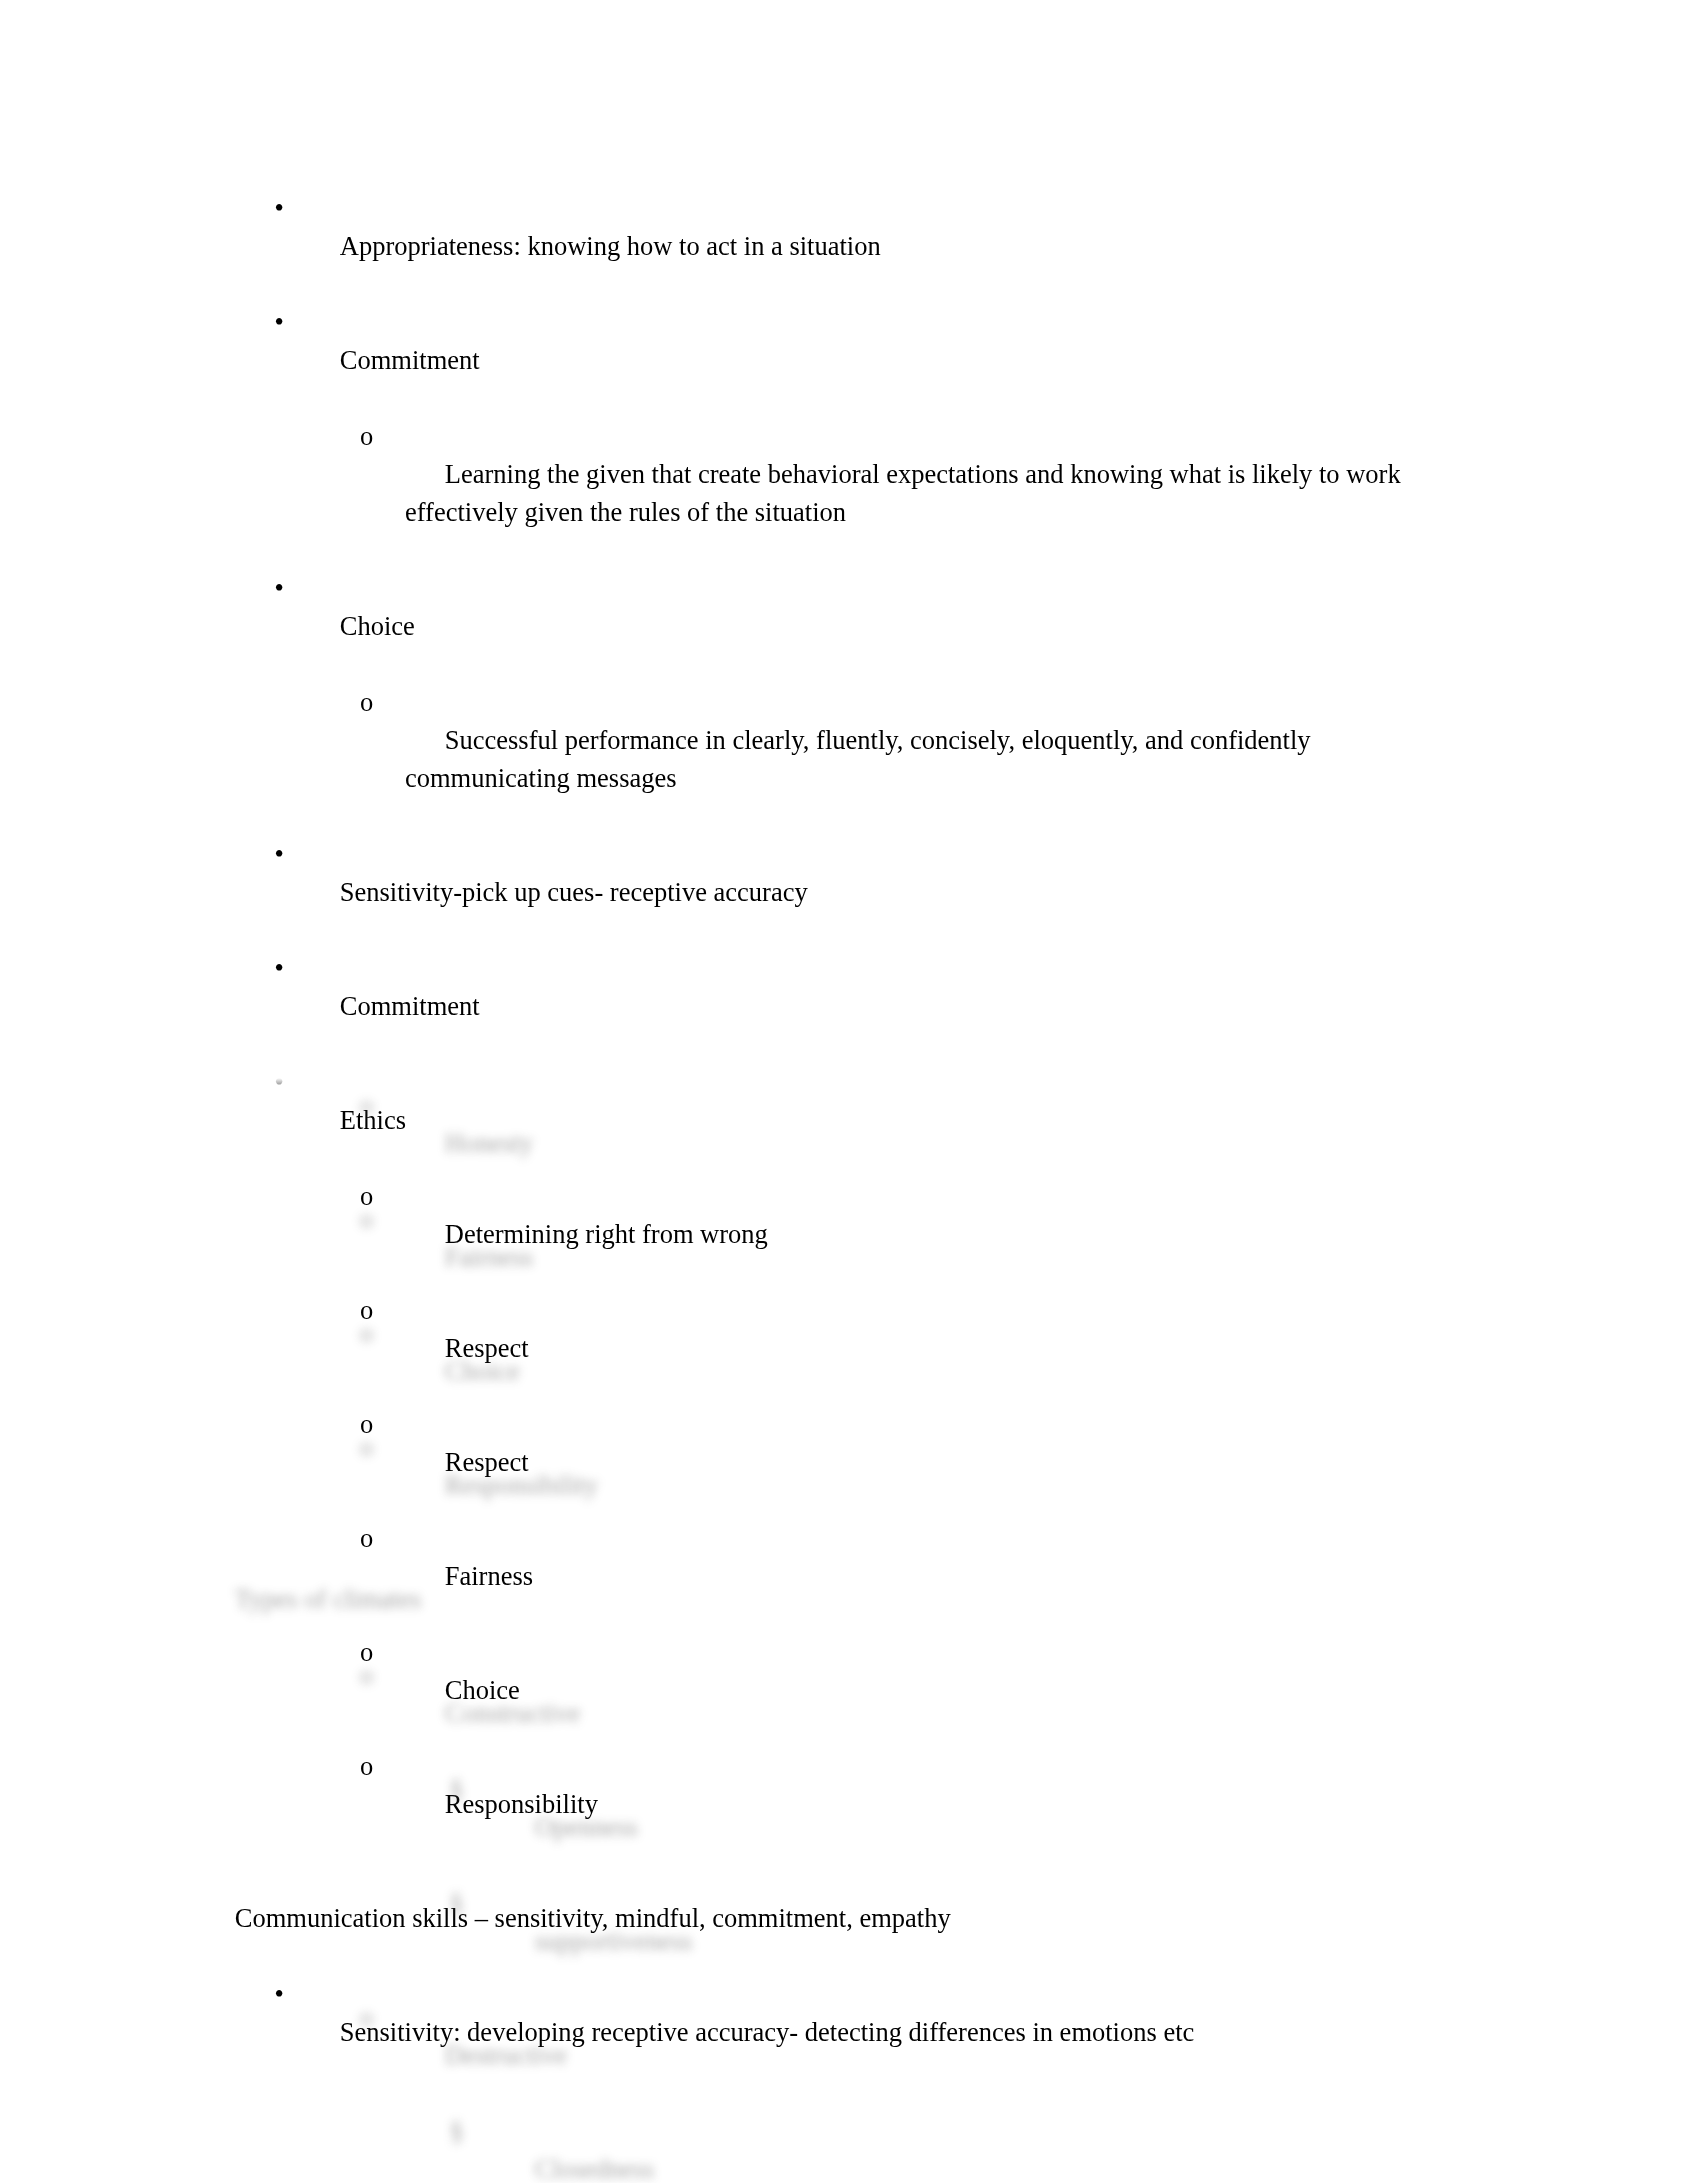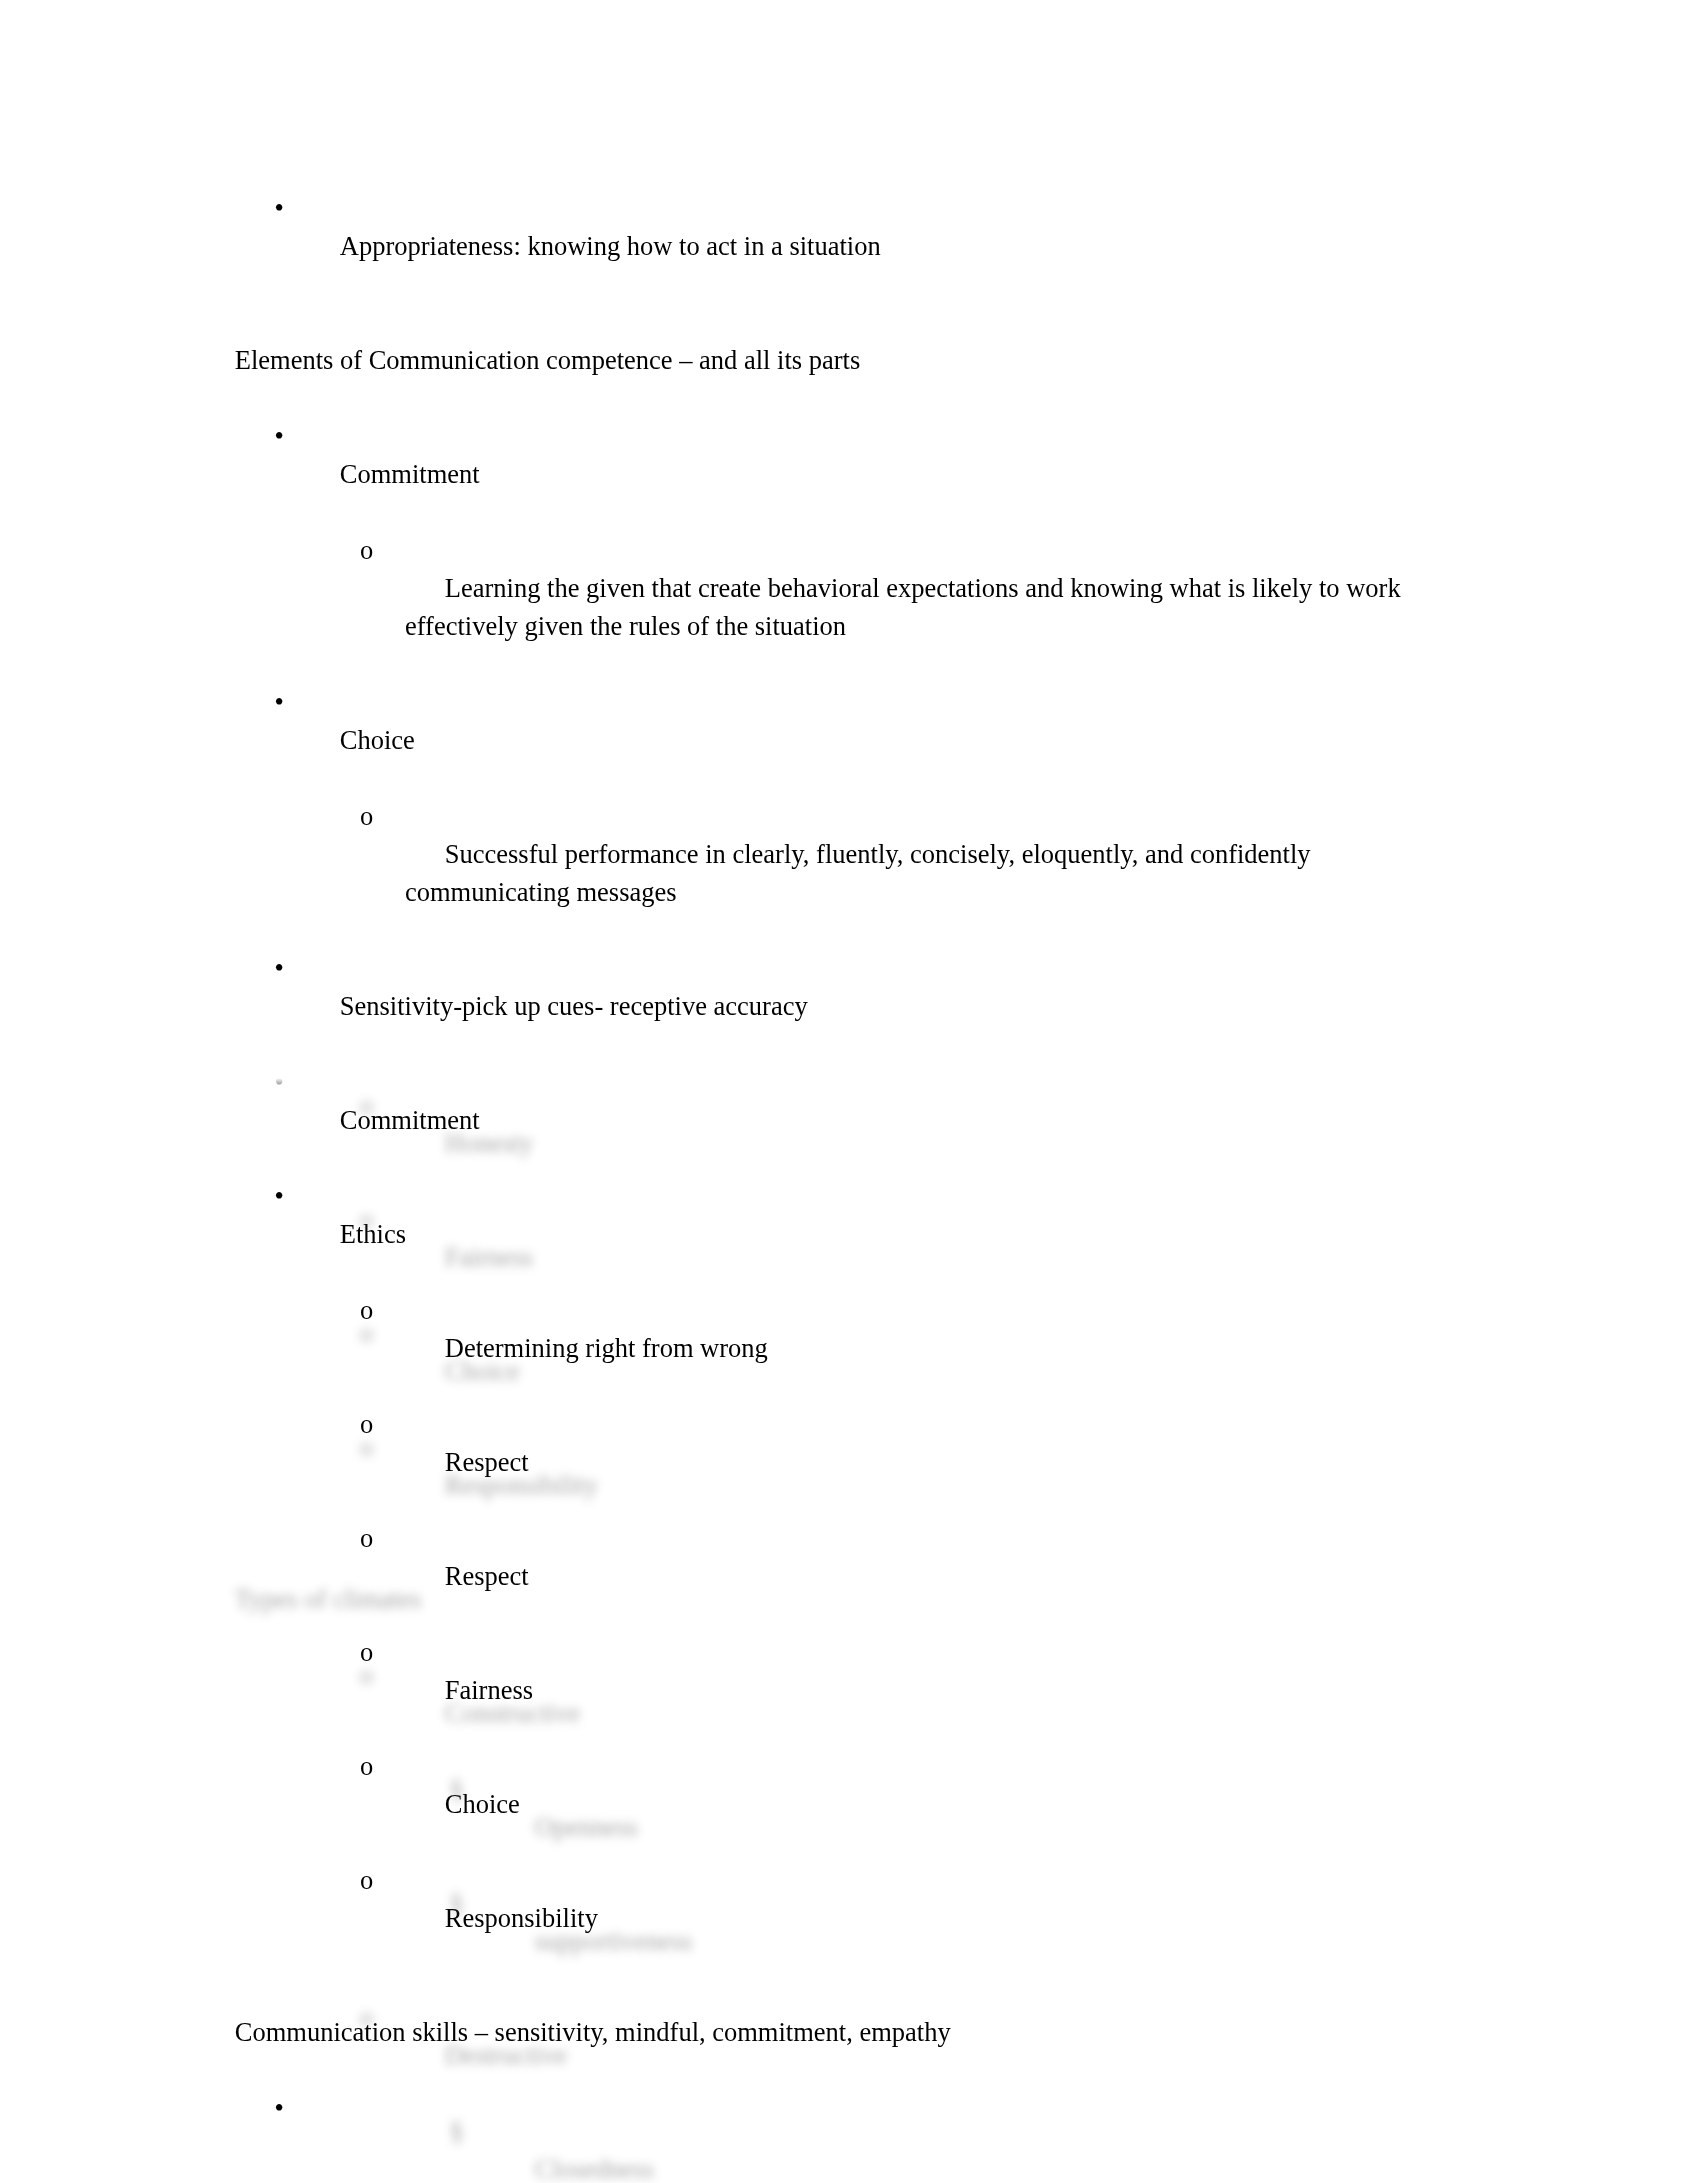--- a/index.html
+++ b/index.html
@@ -111,23 +111,20 @@
 <body>
 
 <div class="page">
 
   <div class="content">
 
     <div class="ln lvl1">
       <span class="bul">•</span><span>Appropriateness: knowing how to act in a situation</span>
     </div>
 
-    <div class="ln lvl0">
-      <span>Elements of Communication competence – and all its parts</span>
-    </div>
 
     <div class="ln lvl1">
       <span class="bul">•</span><span>Commitment</span>
     </div>
 
     <div class="ln lvl2">
       <span class="bul">o</span><span>Learning the given that create behavioral expectations and knowing what is likely to work effectively given the rules of the situation</span>
     </div>
 
     <div class="ln lvl1">
@@ -172,21 +169,21 @@
 
     <div class="ln lvl2">
       <span class="bul">o</span><span>Responsibility</span>
     </div>
 
     <div class="ln lvl0">
       <span>Communication skills – sensitivity, mindful, commitment, empathy</span>
     </div>
 
     <div class="ln lvl1">
-      <span class="bul">•</span>
+      <span class="bul">•</span><span>Sensitivity: developing receptive accuracy- detecting differences in emotions etc</span>
     </div>
 
   </div>
 
   <div class="blur-zone">
 
     <div class="ln lvl2">
       <span class="bul">o</span><span>Honesty</span>
     </div>
     <div class="ln lvl2">

